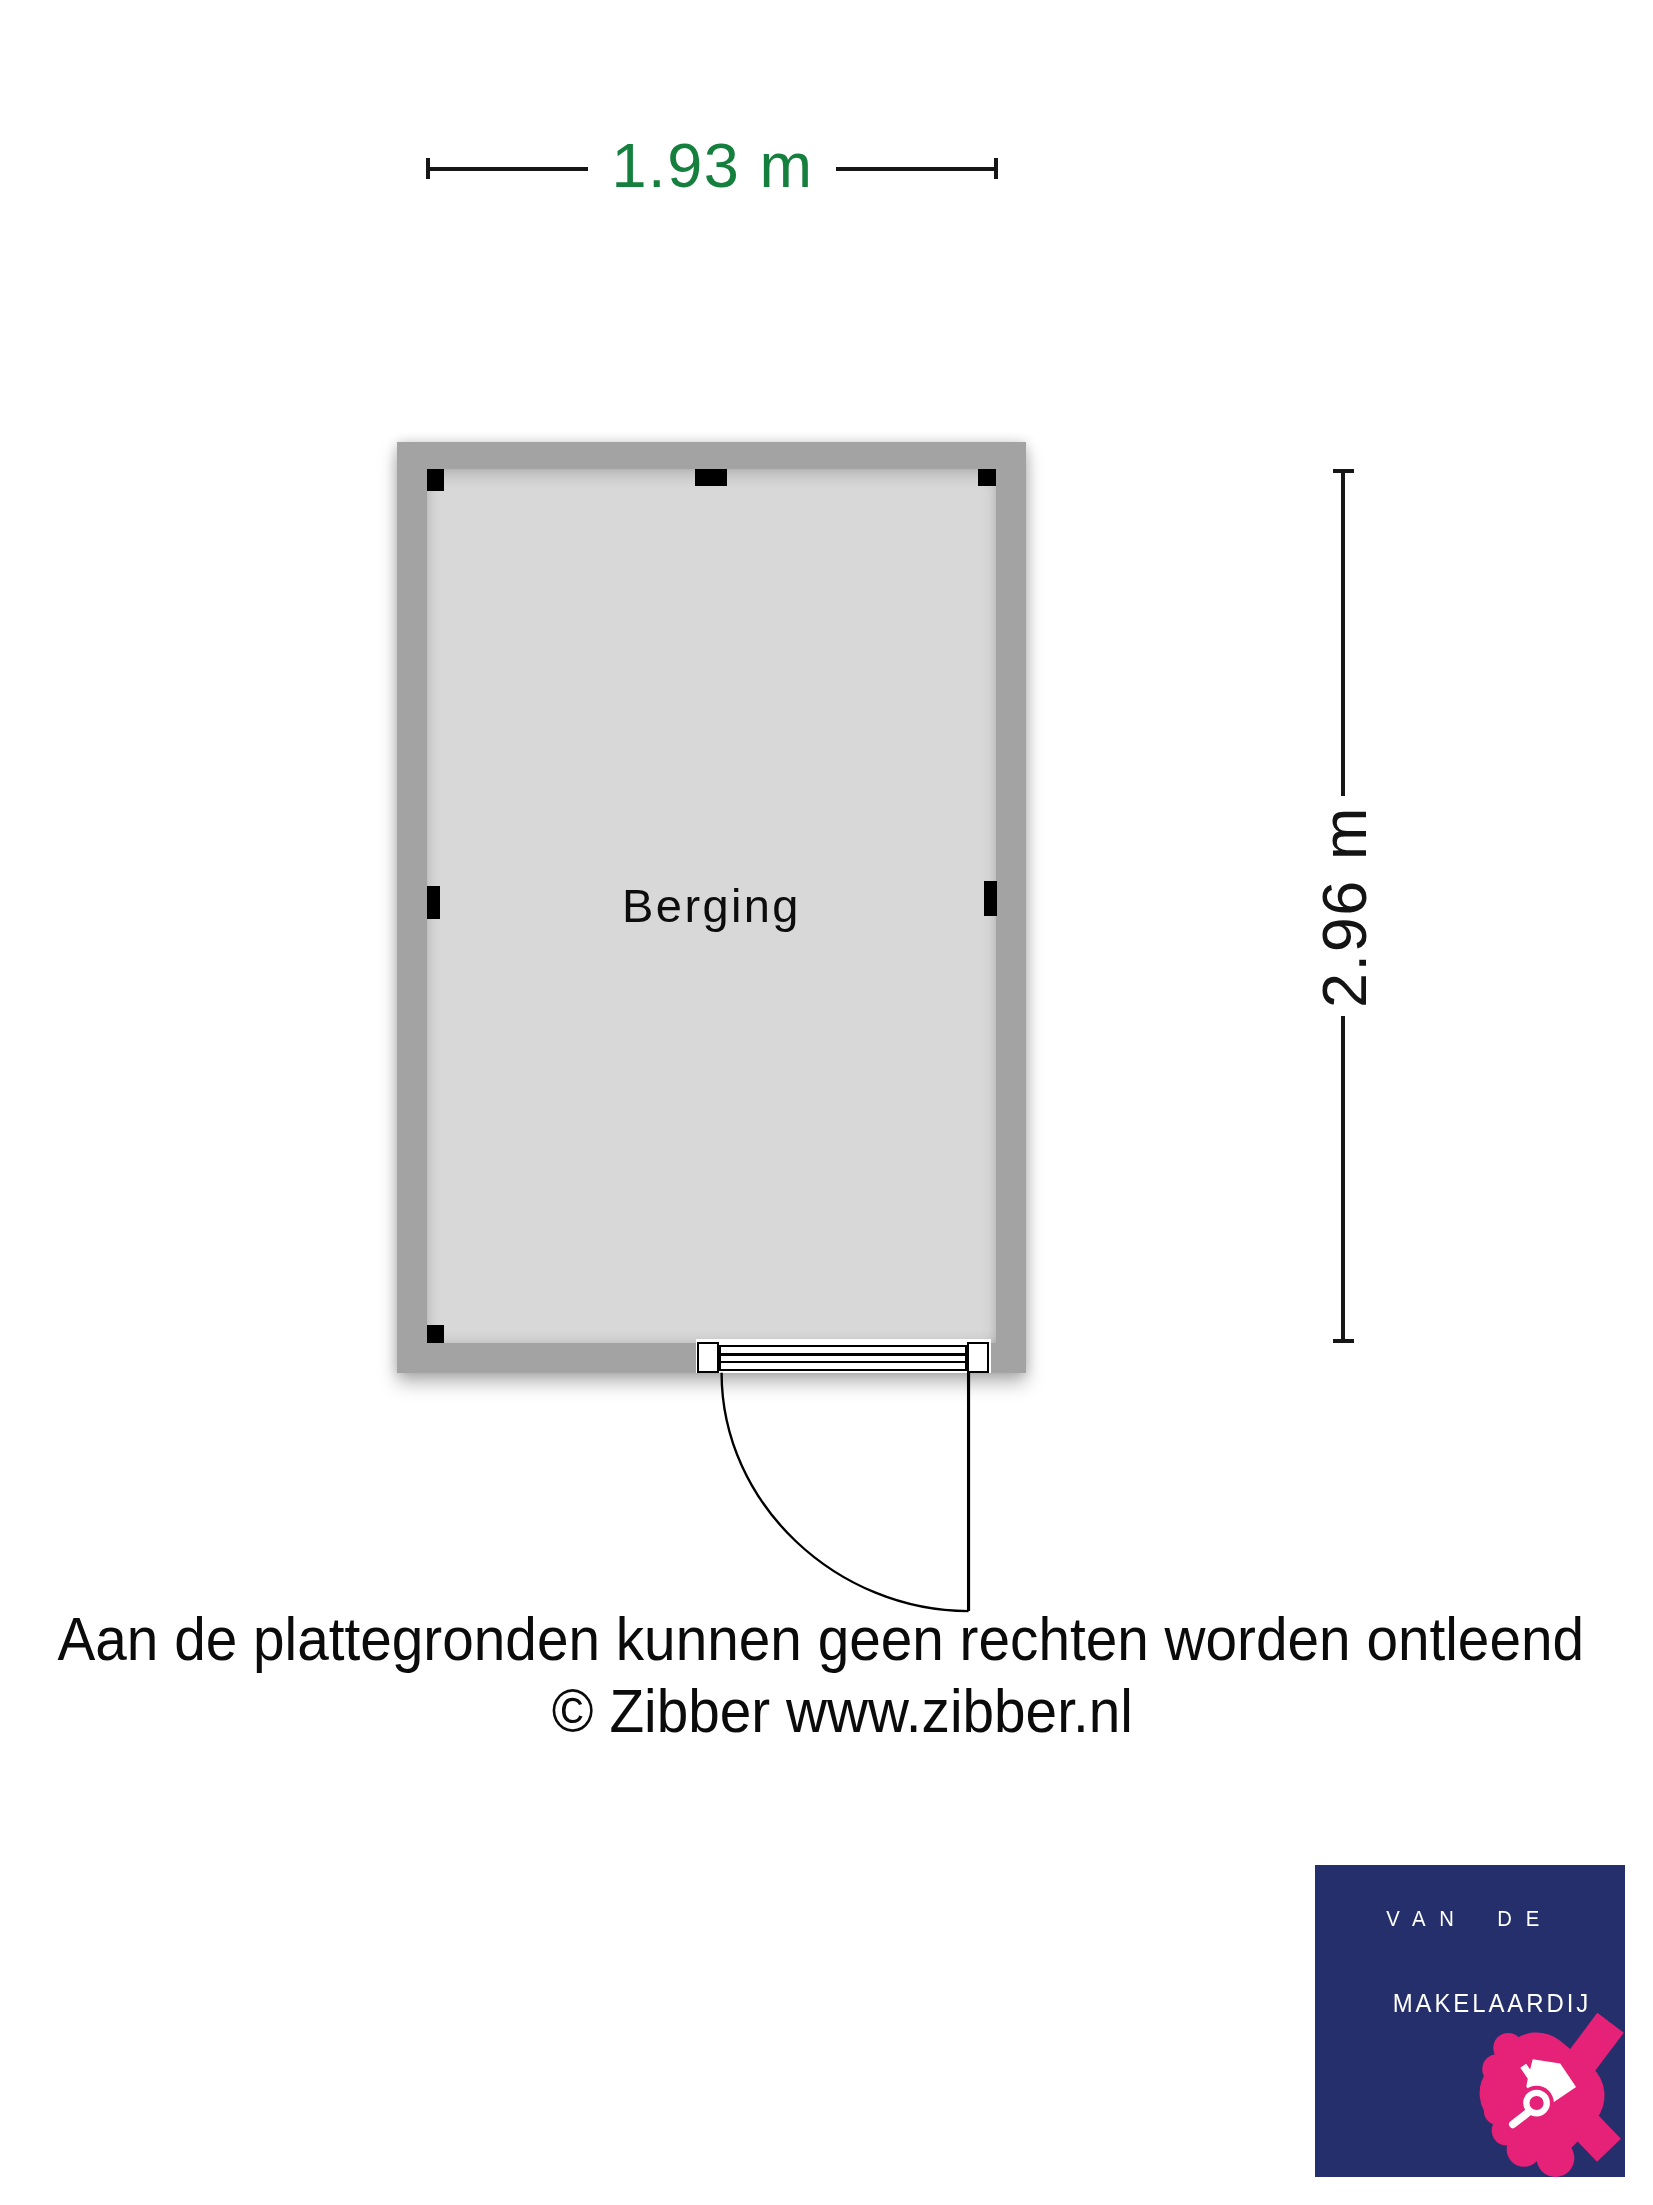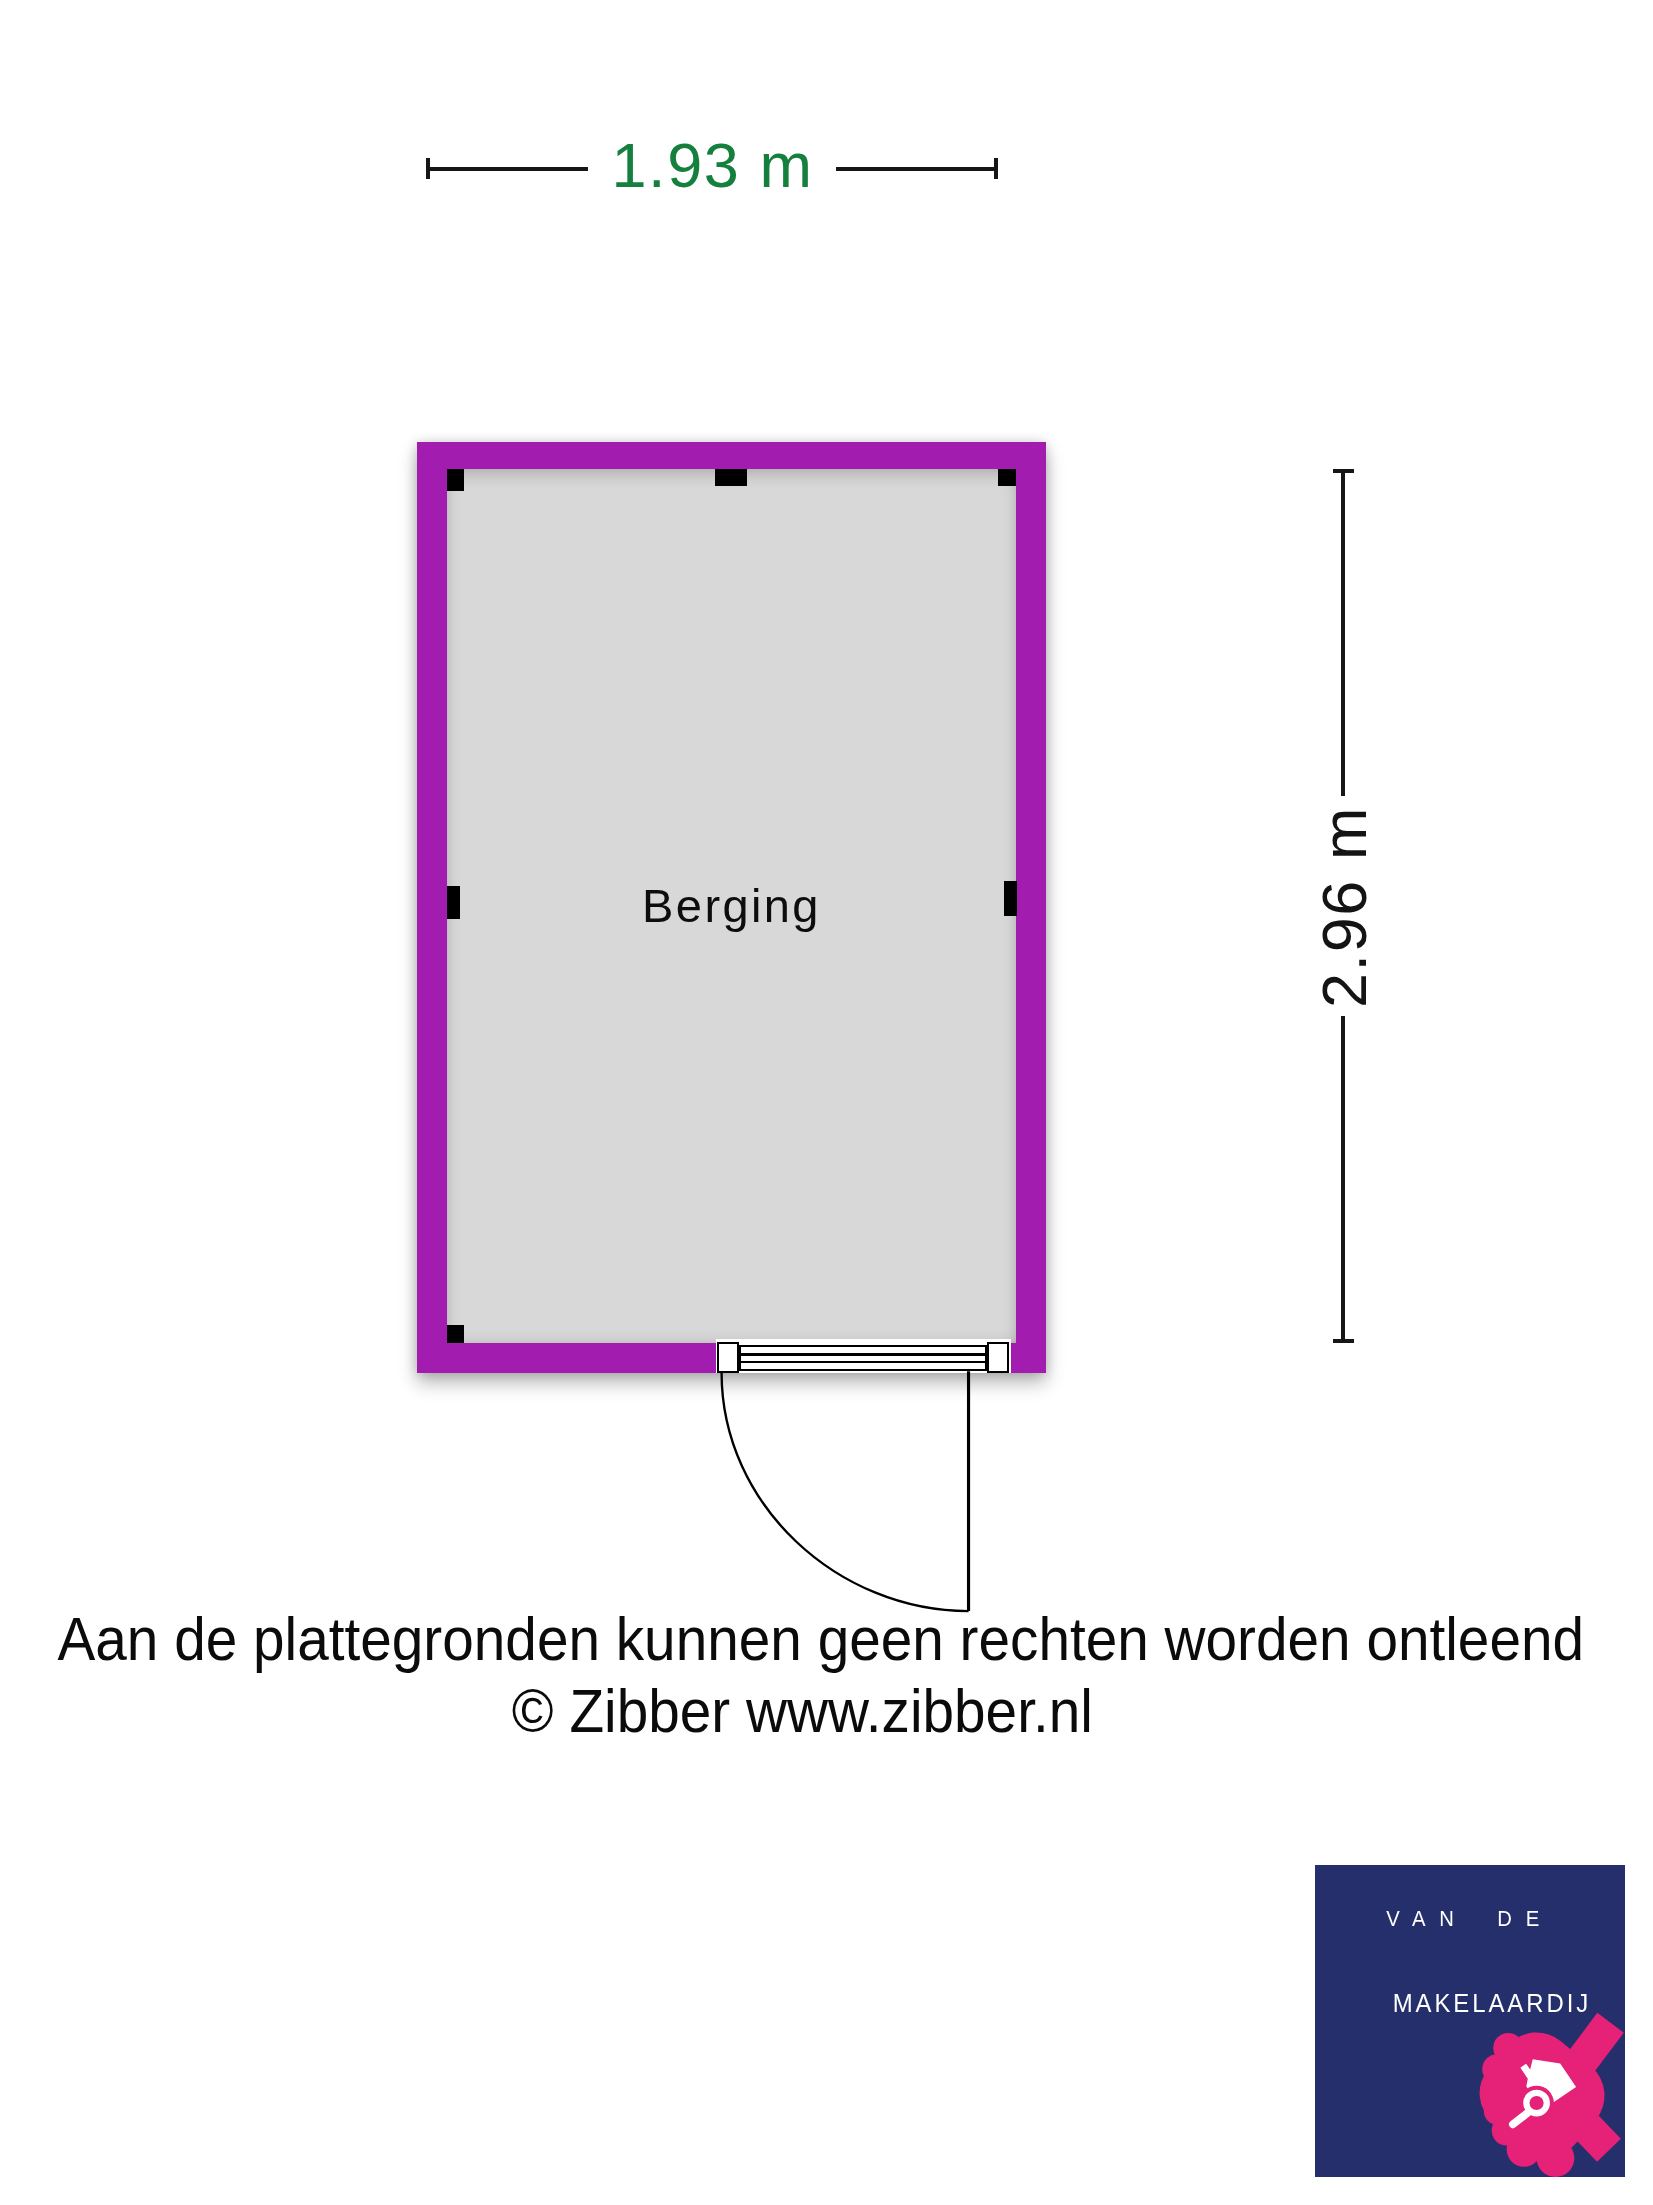--- a/index.html
+++ b/index.html
@@ -15,23 +15,22 @@
   .dim-label{
     position:absolute;font-size:63px;line-height:63px;letter-spacing:1.6px;
     white-space:nowrap;color:#15803d;text-align:center;
   }
   .dim-label-v{
     position:absolute;font-size:63px;line-height:63px;letter-spacing:1.6px;
     white-space:nowrap;color:#141414;transform:translate(-50%,-50%) rotate(-90deg);
   }
   
   #plan{
-    position:absolute;left:397px;top:442px;width:629px;height:931px;background:#a21caf;
+    position:absolute;left:397px;top:442px;width:629px;height:931px;background:#a3a3a3;
     box-shadow:0 9.5px 17.3px rgba(0,0,0,.28),0 0 11px rgba(0,0,0,.16);
-    margin-left:20px;
   }
   #room{
     position:absolute;left:30px;top:27px;width:569px;height:874px;background:#d8d8d8;
     box-shadow:inset 0 12.6px 15.8px -7.9px rgba(0,0,0,.20),
                inset 11px 0 14px -9.5px rgba(0,0,0,.12),
                inset -11px 0 14px -9.5px rgba(0,0,0,.12),
                inset 0 -9.5px 12.6px -7.9px rgba(0,0,0,.12);
   }
   .room-label{
     position:absolute;left:0;right:0;top:413px;text-align:center;
@@ -104,21 +103,21 @@
     <div class="dim-tick-h" style="left:1333px;top:469px;"></div>
     <div class="dim-seg-v" style="left:1341px;top:473px;height:323px;"></div>
     <div class="dim-label-v" style="left:1344px;top:907px;">2.96 m</div>
     <div class="dim-seg-v" style="left:1341px;top:1016px;height:324px;"></div>
     <div class="dim-tick-h" style="left:1333px;top:1339px;"></div>
   </div>
 
   <div class="disclaimer-line" style="top:1604px;">
     <span class="squeeze">Aan de plattegronden kunnen geen rechten worden ontleend</span>
   </div>
-  <div class="disclaimer-line" style="top:1676px;">
+  <div class="disclaimer-line" style="top:1676px;margin-left:40px;">
     <span class="squeeze">© Zibber www.zibber.nl</span>
   </div>
 
   <div id="logo">
     <div class="logo-text" id="logo-top">
       <span class="squeeze">VAN DE</span>
     </div>
     <div class="logo-text" id="logo-sub">
       <span class="squeeze">MAKELAARDIJ</span>
     </div>

